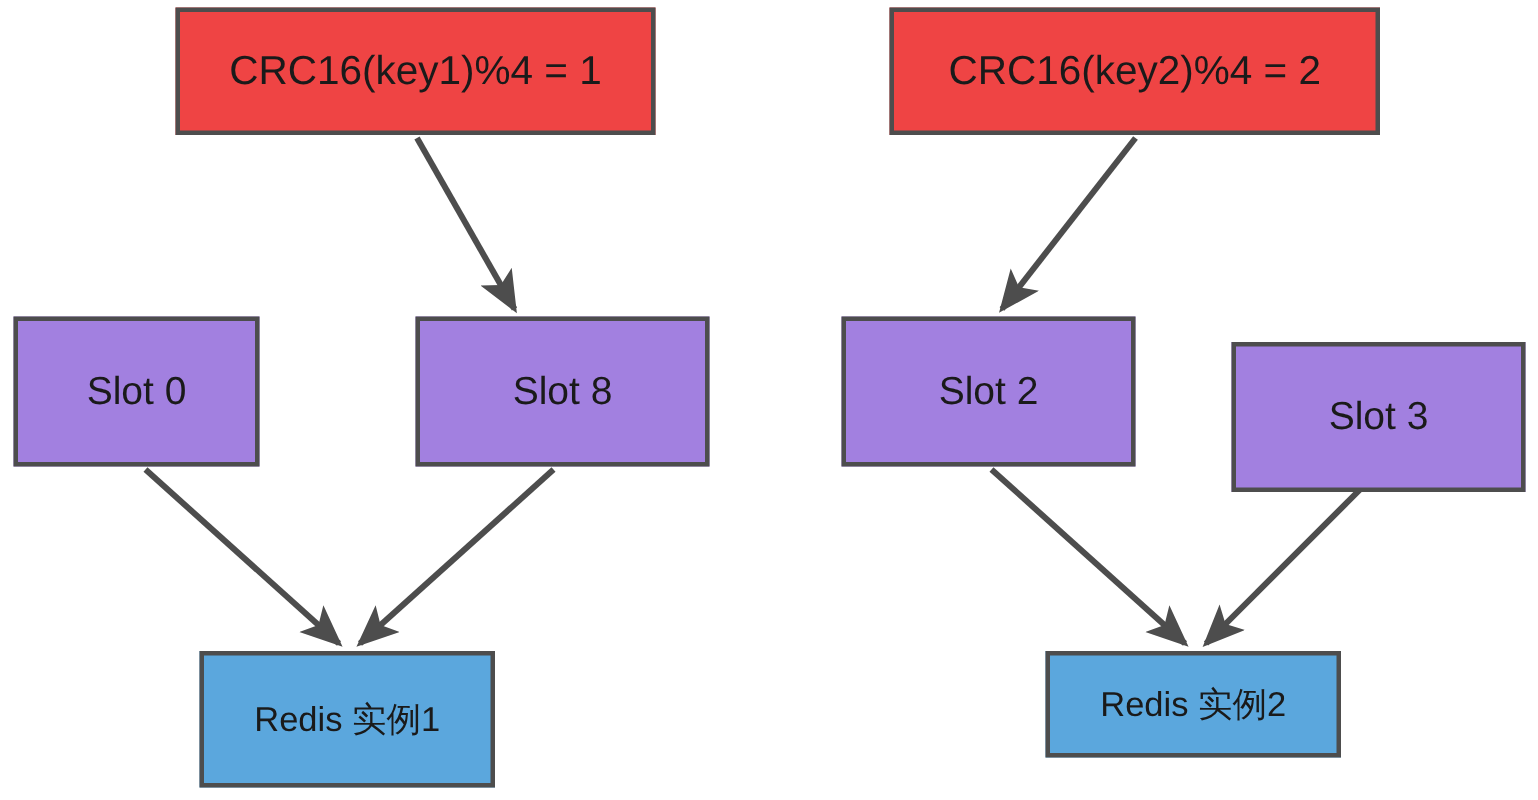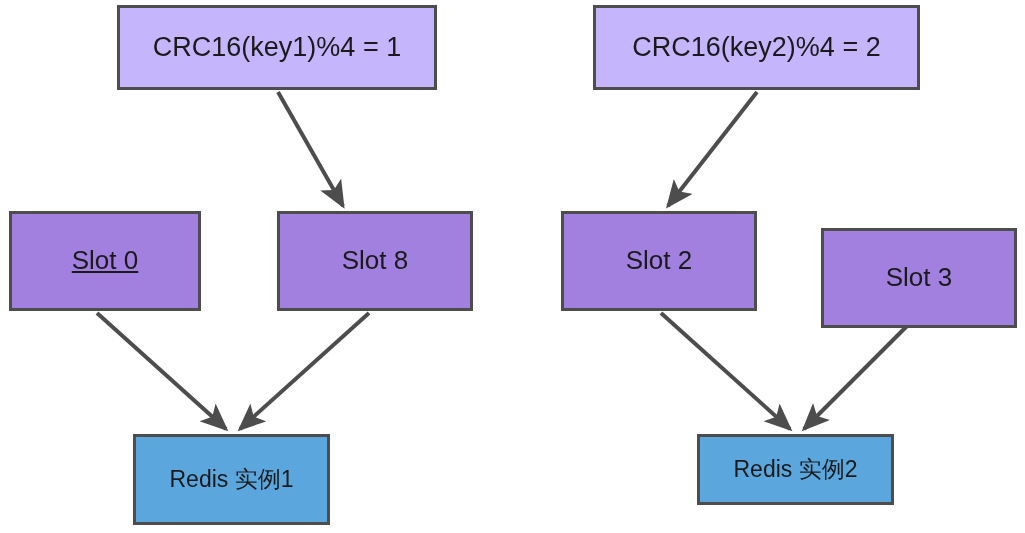--- a/index.html
+++ b/index.html
@@ -31,21 +31,21 @@
     display: flex;
     align-items: center;
     justify-content: center;
     border: 3px solid #4d4d4d;
     color: #1a1a1a;
     text-align: center;
     line-height: 1.15;
     white-space: nowrap;
   }
   .node-hash {
-    background: #c4b5fd;
+    background: #ef4444;
     font-size: 27px;
   }
   .node-slot {
     background: #a280e0;
     font-size: 26px;
   }
   .node-instance {
     background: #5ba7dd;
     font-size: 23px;
   }
@@ -71,21 +71,21 @@
       </g>
   </svg>
 
   <div id="nodes-layer">
       <div class="node node-hash" style="left: 117px; top: 5px; width: 320px; height: 85px;">
         <span>CRC16(key1)%4 = 1</span>
       </div>
       <div class="node node-hash" style="left: 593px; top: 5px; width: 327px; height: 85px;">
         <span>CRC16(key2)%4 = 2</span>
       </div>
-      <div class="node node-slot" style="left: 9px; top: 211px; width: 192px; height: 100px; text-decoration: underline;">
+      <div class="node node-slot" style="left: 9px; top: 211px; width: 164px; height: 100px;">
         <span>Slot 0</span>
       </div>
       <div class="node node-slot" style="left: 277px; top: 211px; width: 196px; height: 100px;">
         <span>Slot 8</span>
       </div>
       <div class="node node-slot" style="left: 561px; top: 211px; width: 196px; height: 100px; text-align: center;">
         <span>Slot 2</span>
       </div>
       <div class="node node-slot" style="left: 821px; top: 228px; width: 196px; height: 100px;">
         <span>Slot 3</span>

